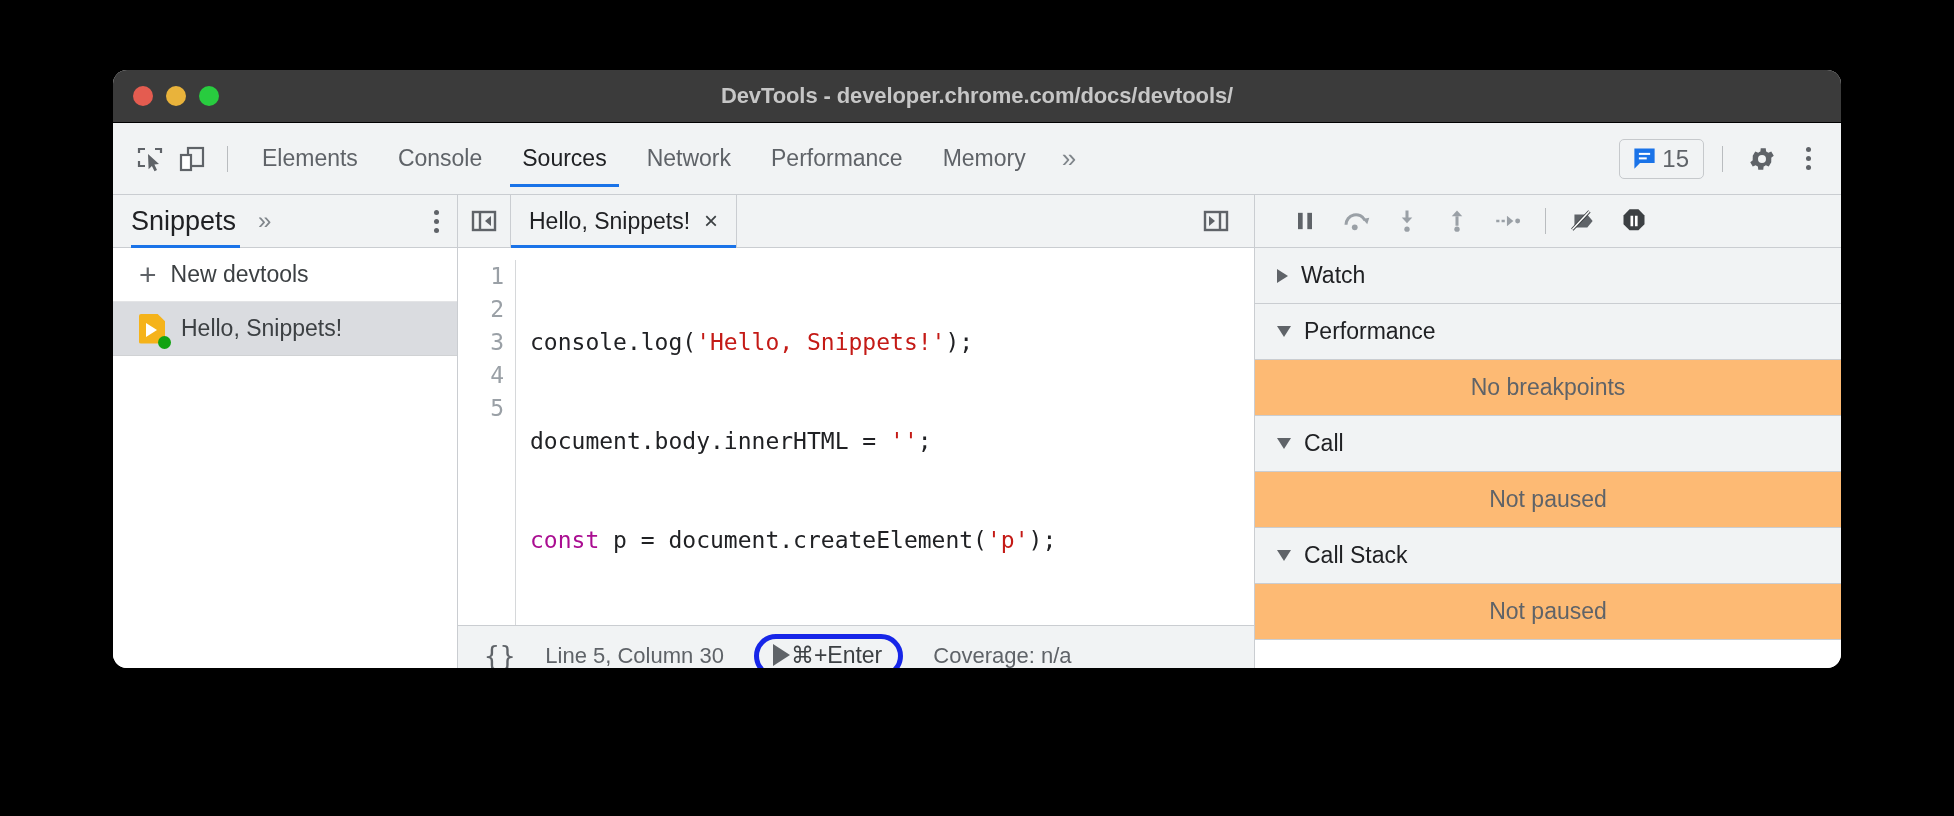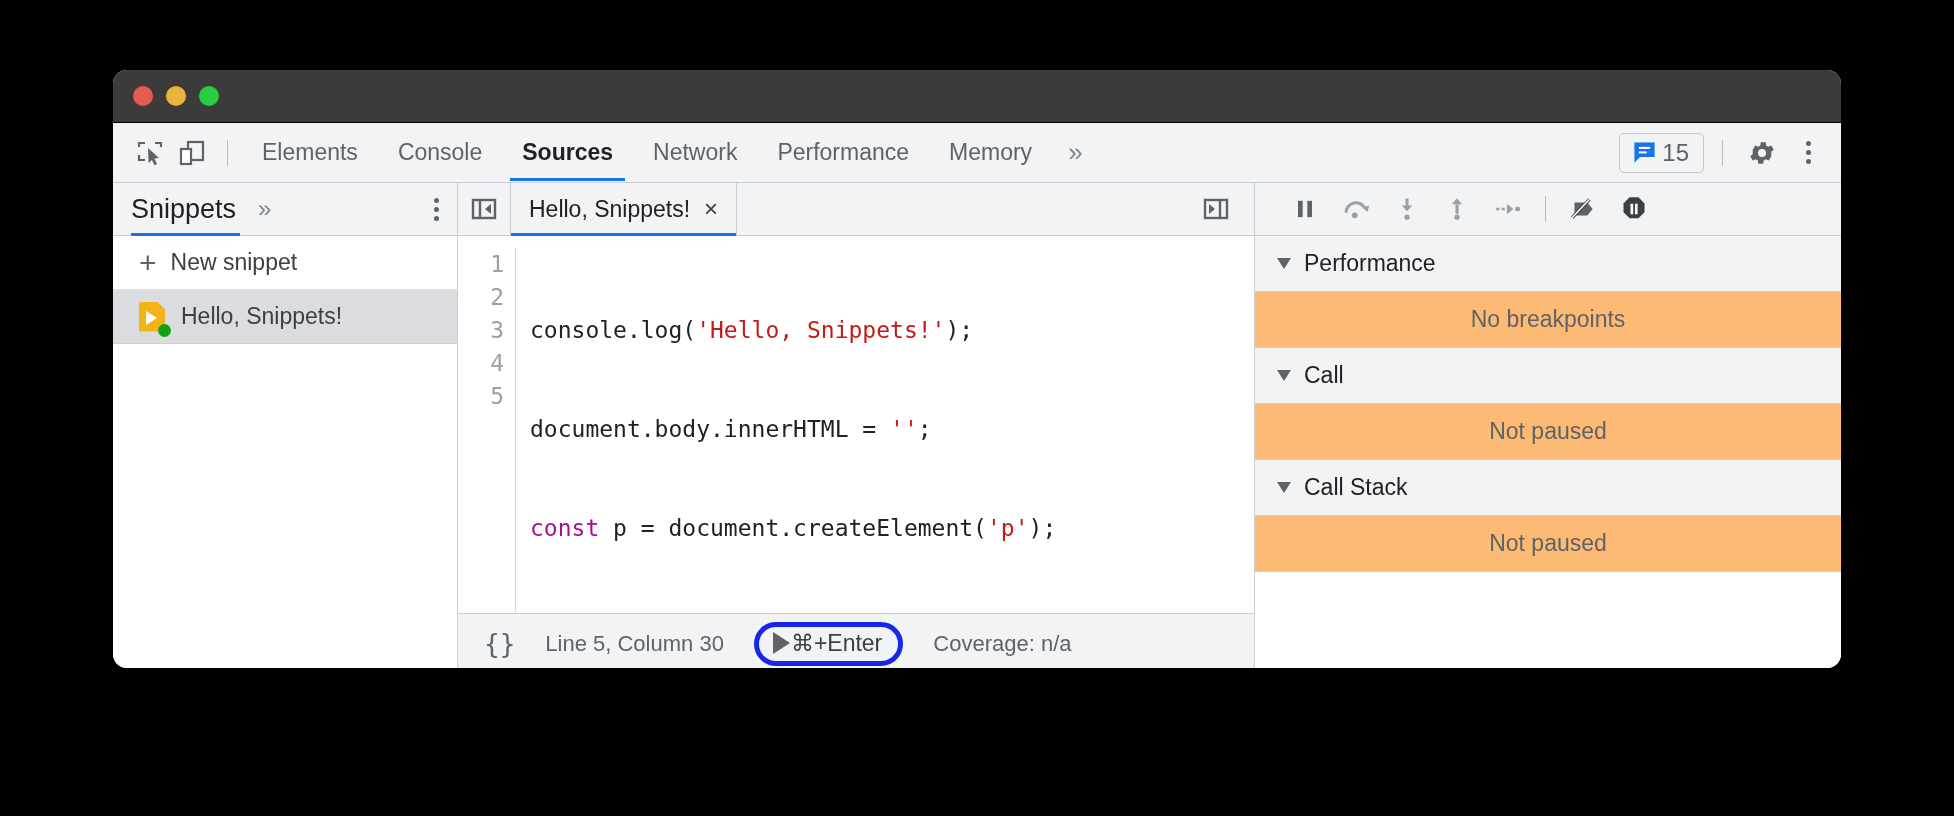--- a/index.html
+++ b/index.html
@@ -45,21 +45,21 @@
     position: absolute;
     left: 0; right: 0;
     text-align: center;
     color: #c6c6c6;
     font-size: 22px;
     font-weight: bold;
     letter-spacing: -0.1px;
   }
   
   .toolbar {
-    height: 60px;
+    height: 72px;
     background: #f1f3f4;
     border-bottom: 1px solid #cacdd1;
     display: flex;
     align-items: center;
     padding: 0 12px 0 16px;
     box-sizing: border-box;
     text-align: center;
   }
   .tb-icon {
     width: 42px; height: 42px;
@@ -73,21 +73,21 @@
   }
   .tabs { display: flex; align-items: stretch; height: 56px; }
   .tab {
     display: flex; align-items: center;
     padding: 0 20px;
     font-size: 23px;
     color: #5f6368;
     position: relative;
     white-space: nowrap;
   }
-  .tab.active { color: #202124; font-weight: bold; }
+  .tab.active { color: #202124; font-weight: normal; }
   .tab.active::after {
     content: "";
     position: absolute;
     left: 8px; right: 8px; bottom: 0;
     height: 3px;
     background: #1a73e8;
   }
   .chev-more {
     font-size: 26px; color: #80868b;
     padding: 0 16px;
@@ -327,20 +327,21 @@
 
 <div id="page">
   <div id="window">
 
     <div class="titlebar">
       <div class="traffic">
         <span class="dot red"></span>
         <span class="dot yellow"></span>
         <span class="dot green"></span>
       </div>
+      <div class="window-title">DevTools - developer.chrome.com/docs/devtools/</div>
     </div>
 
     <div class="toolbar">
       <div class="tb-icon">
         <svg width="30" height="30" viewBox="0 0 30 30">
           <path d="M4 9V5h6M26 9V5h-6M4 17v5h6" fill="none" stroke="#5f6368" stroke-width="2.2"></path>
           <path d="M13 10l11 10-4.6.6 2.6 5.4-2.5 1.2-2.6-5.3-3.3 3.3z" fill="#5f6368"></path>
         </svg>
       </div>
       <div class="tb-icon">
@@ -397,21 +398,21 @@
           <div class="nav-kebab">
             <span class="kebab">
                 <i></i>
                 <i></i>
                 <i></i>
               </span>
           </div>
         </div>
         <div class="nav-row new">
           <span class="plus-icon">+</span>
-          <span>New snippet</span>
+          <span>New devtools</span>
         </div>
         <div class="nav-row selected">
           <span class="snippet-icon">
             <span class="page"></span>
               <span class="tri"></span>
               <span class="badge"></span>
           </span>
           <span>Hello, Snippets!</span>
         </div>
       </div>
@@ -514,20 +515,24 @@
           </span>
           <span>
             <svg width="28" height="28" viewBox="0 0 24 24">
               <path d="M8.2 2h7.6L21 7.2v7.6L15.8 20H8.2L3 14.8V7.2z" fill="#3c4043"></path>
               <rect x="9" y="7.5" width="2.3" height="9" fill="#fff"></rect>
               <rect x="12.8" y="7.5" width="2.3" height="9" fill="#fff"></rect>
             </svg>
           </span>
         </div>
 
+        <div class="acc-header">
+          <span class="tri-right"></span>
+          <span>Watch</span>
+        </div>
 
         <div class="acc-header">
           <span class="tri-down"></span>
           <span>Performance</span>
         </div>
         <div class="acc-empty">No breakpoints</div>
 
         <div class="acc-header">
           <span class="tri-down"></span>
           <span>Call</span>

